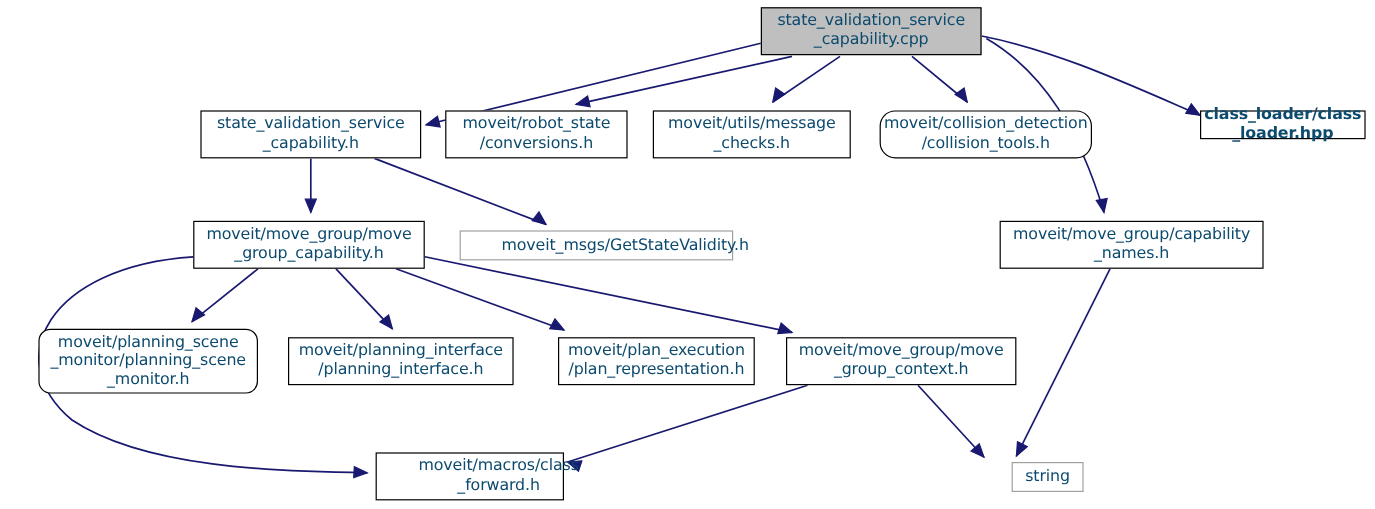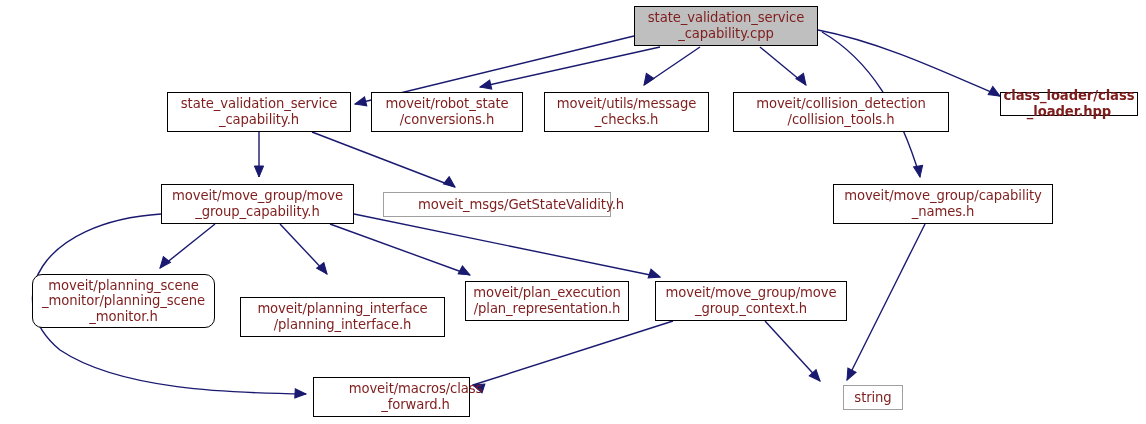--- a/index.html
+++ b/index.html
@@ -26,21 +26,21 @@
     position: absolute;
     box-sizing: border-box;
     display: flex;
     align-items: center;
     justify-content: center;
     text-align: center;
     background: #ffffff;
     border: 1px solid #000000;
     font-size: 13.2px;
     line-height: 15.6px;
-    color: #7f1d1d;
+    color: #0c4a6e;
     white-space: pre;
     letter-spacing: -0.1px;
   }
   .node-box.root {
     background: #bfbfbf;
     border: 1px solid #000000;
   }
   .node-box.system {
     border: 1px solid #a0a0a0;
     background: #ffffff;
@@ -106,33 +106,33 @@
 
   <div id="nodes-layer">
       <div class="node-box root" style="left: 634px; top: 6px; width: 184px; height: 40px;"><span class="node-label">state_validation_service
 _capability.cpp</span></div>
       <div class="node-box" style="left: 167px; top: 92px; width: 184px; height: 40px;"><span class="node-label">state_validation_service
 _capability.h</span></div>
       <div class="node-box" style="left: 371px; top: 92px; width: 152px; height: 40px;"><span class="node-label">moveit/robot_state
 /conversions.h</span></div>
       <div class="node-box" style="left: 544px; top: 92px; width: 165px; height: 40px;"><span class="node-label">moveit/utils/message
 _checks.h</span></div>
-      <div class="node-box" style="left: 733px; top: 92px; width: 216px; height: 40px;"><span class="node-label">moveit/collision_detection
+      <div class="node-box" style="left: 733px; top: 92px; width: 177px; height: 40px; border-radius: 13px;"><span class="node-label">moveit/collision_detection
 /collision_tools.h</span></div>
       <div class="node-box" style="left: 1000px; top: 92px; width: 138px; height: 24px; font-weight: bold;"><span class="node-label">class_loader/class
 _loader.hpp</span></div>
       <div class="node-box" style="left: 161px; top: 184px; width: 193px; height: 40px;"><span class="node-label">moveit/move_group/move
 _group_capability.h</span></div>
       <div class="node-box system" style="left: 383px; top: 192px; width: 228px; height: 25px; padding-left: 48px;"><span class="node-label">moveit_msgs/GetStateValidity.h</span></div>
       <div class="node-box" style="left: 833px; top: 184px; width: 220px; height: 40px;"><span class="node-label">moveit/move_group/capability
 _names.h</span></div>
       <div class="node-box" style="left: 32px; top: 274px; width: 183px; height: 54px; border-radius: 10px;"><span class="node-label">moveit/planning_scene
 _monitor/planning_scene
 _monitor.h</span></div>
-      <div class="node-box" style="left: 240px; top: 281px; width: 205px; height: 40px; margin-top: 16px;"><span class="node-label">moveit/planning_interface
+      <div class="node-box" style="left: 240px; top: 281px; width: 188px; height: 40px;"><span class="node-label">moveit/planning_interface
 /planning_interface.h</span></div>
       <div class="node-box" style="left: 465px; top: 281px; width: 164px; height: 40px;"><span class="node-label">moveit/plan_execution
 /plan_representation.h</span></div>
       <div class="node-box" style="left: 655px; top: 281px; width: 192px; height: 40px;"><span class="node-label">moveit/move_group/move
 _group_context.h</span></div>
       <div class="node-box" style="left: 313px; top: 377px; width: 157px; height: 40px; padding-left: 48px;"><span class="node-label">moveit/macros/class
 _forward.h</span></div>
       <div class="node-box system" style="left: 806px; top: 385px; width: 60px; height: 25px; margin-left: 37px;"><span class="node-label">string</span></div>
     </div>
 

